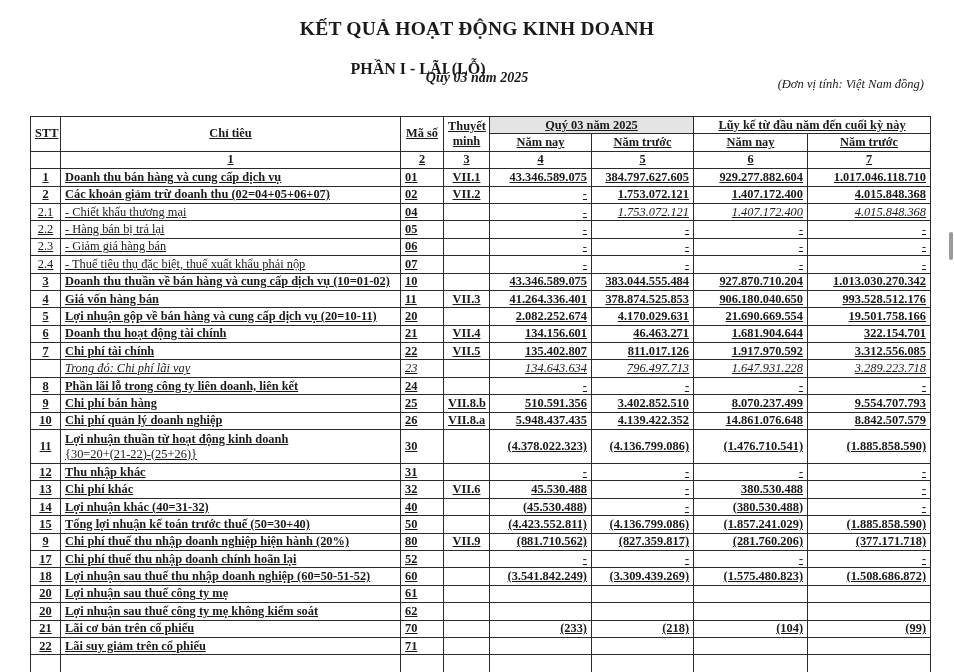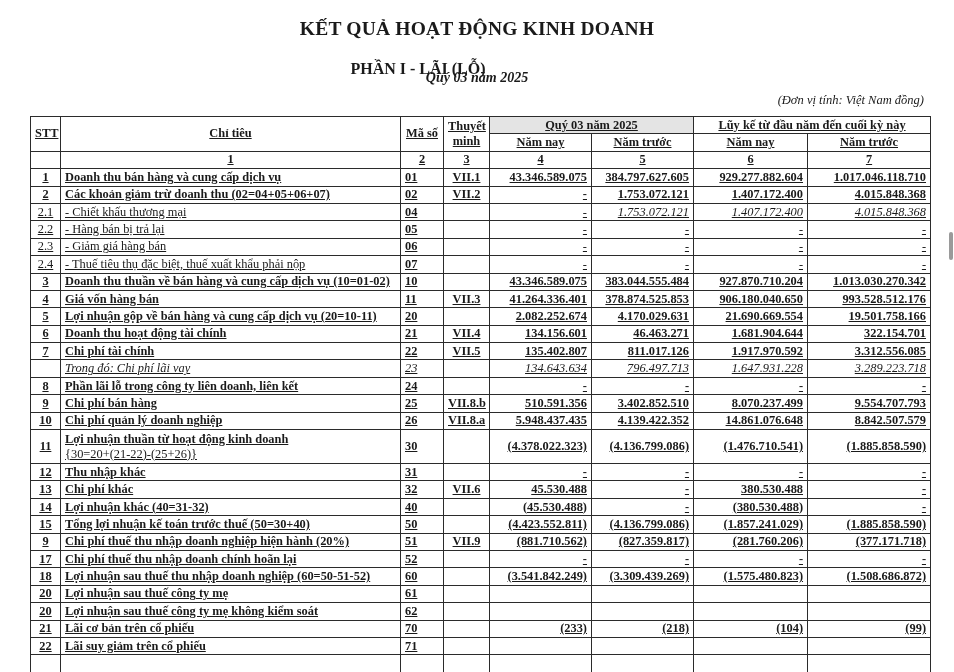--- a/index.html
+++ b/index.html
@@ -13,21 +13,21 @@
   }
   .subtitle {
     position: absolute; left: 0; width: 836px; top: 60px; text-align: center;
     font-weight: bold; font-size: 16px;
   }
   .period {
     position: absolute; left: 0; width: 954px; top: 70px; text-align: center;
     font-weight: bold; font-style: italic; font-size: 14px;
   }
   .unit {
-    position: absolute; right: 30px; top: 93px;
+    position: absolute; right: 30px; top: 77px;
     font-style: italic; font-size: 12.5px;
   }
   table.report {
     position: absolute; left: 30px; top: 116px;
     border-collapse: collapse; table-layout: fixed; width: 900px;
     font-size: 12.4px;
     text-decoration: underline;
   }
   table.report td, table.report th {
     border: 1px solid #2b2b2b; padding: 0 4px; height: 16.4px; line-height: 15px;
@@ -294,21 +294,21 @@
         <td class="c-code">50</td>
         <td class="c-note"></td>
         <td class="num">(4.423.552.811)</td>
         <td class="num">(4.136.799.086)</td>
         <td class="num">(1.857.241.029)</td>
         <td class="num">(1.885.858.590)</td>
       </tr>
       <tr class="bold">
         <td class="c-stt">9</td>
         <td class="c-name"><span>Chi phí thuế thu nhập doanh nghiệp hiện hành (20%)</span></td>
-        <td class="c-code">51</td>
+        <td class="c-code">80</td>
         <td class="c-note">VII.9</td>
         <td class="num">(881.710.562)</td>
         <td class="num">(827.359.817)</td>
         <td class="num">(281.760.206)</td>
         <td class="num">(377.171.718)</td>
       </tr>
       <tr class="bold">
         <td class="c-stt">17</td>
         <td class="c-name"><span>Chi phí thuế thu nhập doanh chính hoãn lại</span></td>
         <td class="c-code">52</td>

